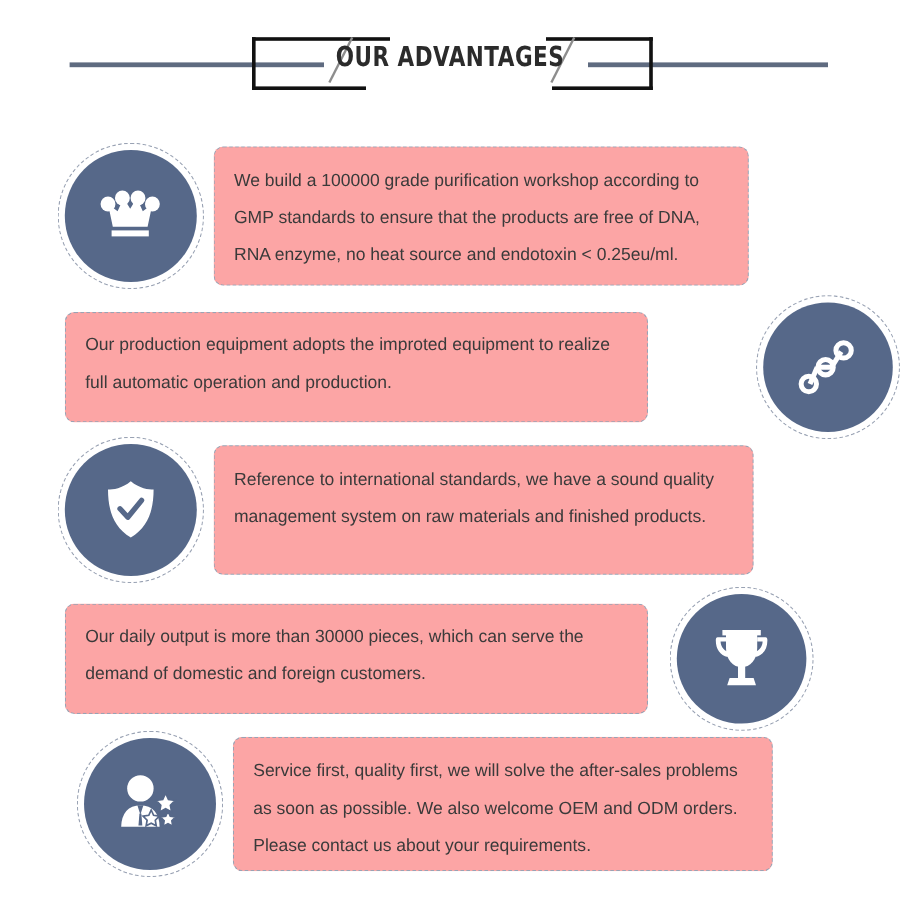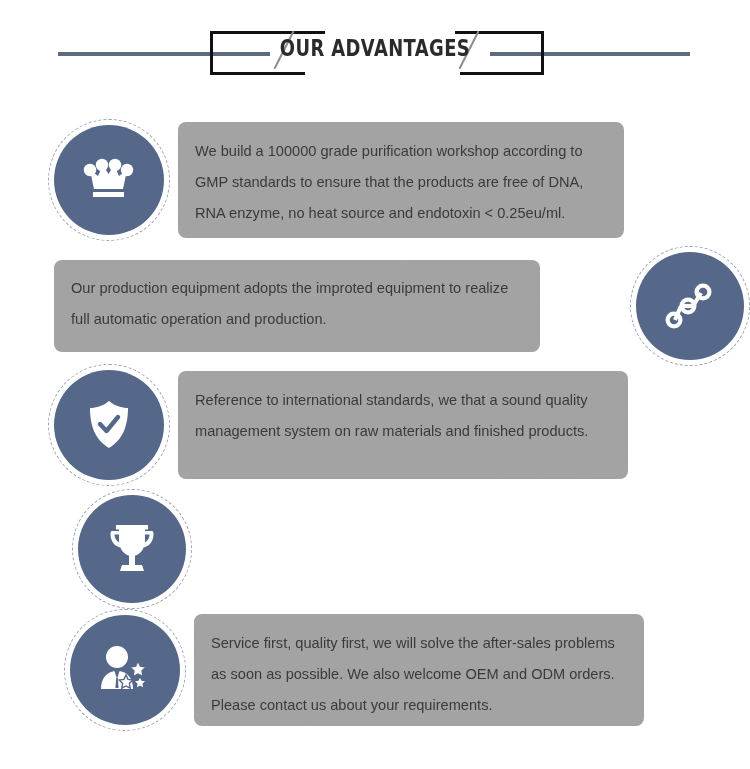--- a/index.html
+++ b/index.html
@@ -111,21 +111,21 @@
 
   
   .card {
     box-sizing: border-box;
     border: 1px dashed #9aa3b4;
     border-radius: 8px;
     color: #3a3a3a;
     font-size: 14.6px;
     line-height: 31px;
     padding: 13px 18px 13px 16px;
-    background: #a3a3a3;
+    background: #fca5a5;
   }
   .card-1 { margin-left: 14px; width: 446px; height: 116px; }
   .card-2 { width: 486px; height: 92px; padding-top: 12px; }
   .card-3 { margin-left: 14px; width: 450px; height: 108px; }
   .card-4 { width: 486px; height: 92px; padding-top: 12px; }
   .card-5 { margin-left: 14px; width: 450px; height: 112px; }
 
   .spacer-r2 { flex: 0 0 24px; }
   .spacer-r4 { flex: 0 0 24px; }
 </style>
@@ -186,24 +186,25 @@
 
 <div class="row row-3 icon-left">
   <div class="badge">
     <span>
       <svg width="44" height="50" viewBox="0 0 44 50" aria-hidden="true">
         <path d="M22 1 C15 7 7 8 3 8 C3 24 7 39 22 48 C37 39 41 24 41 8 C37 8 29 7 22 1 Z" fill="#ffffff"></path>
         <path d="M13 24 L19.5 31 L31 17" stroke="#566889" stroke-width="4.4" fill="none" stroke-linecap="round" stroke-linejoin="round"></path>
       </svg>
     </span>
   </div>
-  <div class="card card-3">Reference to international standards, we that a sound quality management system on raw materials and finished products.</div>
+  <div class="card card-3">Reference to international standards, we have a sound quality management system on raw materials and finished products.</div>
 </div>
 
 <div class="row row-4 icon-right">
+  <div class="card card-4">Our daily output is more than 30000 pieces, which can serve the demand of domestic and foreign customers.</div>
   <div class="spacer-r4"></div>
   <div class="badge badge-r2">
     <span>
       <svg width="54" height="52" viewBox="0 0 54 52" aria-hidden="true">
         <path d="M14 4 L40 4 L40 17 C40 27 34 33 27 33 C20 33 14 27 14 17 Z" fill="#ffffff"></path>
         <rect x="11" y="2" width="32" height="4.5" fill="#ffffff"></rect>
         <path d="M14 8 L7 8 C6 8 5.5 9 5.5 10.5 C5.5 18 9 23 15.5 24.5 L15.5 20 C11.5 18.5 9.5 15 9.5 11.5 L14 11.5 Z" fill="#ffffff"></path>
         <path d="M40 8 L47 8 C48 8 48.5 9 48.5 10.5 C48.5 18 45 23 38.5 24.5 L38.5 20 C42.5 18.5 44.5 15 44.5 11.5 L40 11.5 Z" fill="#ffffff"></path>
         <rect x="24" y="32" width="6" height="10" fill="#ffffff"></rect>
         <path d="M17 42 L37 42 L39 48 L15 48 Z" fill="#ffffff"></path>

